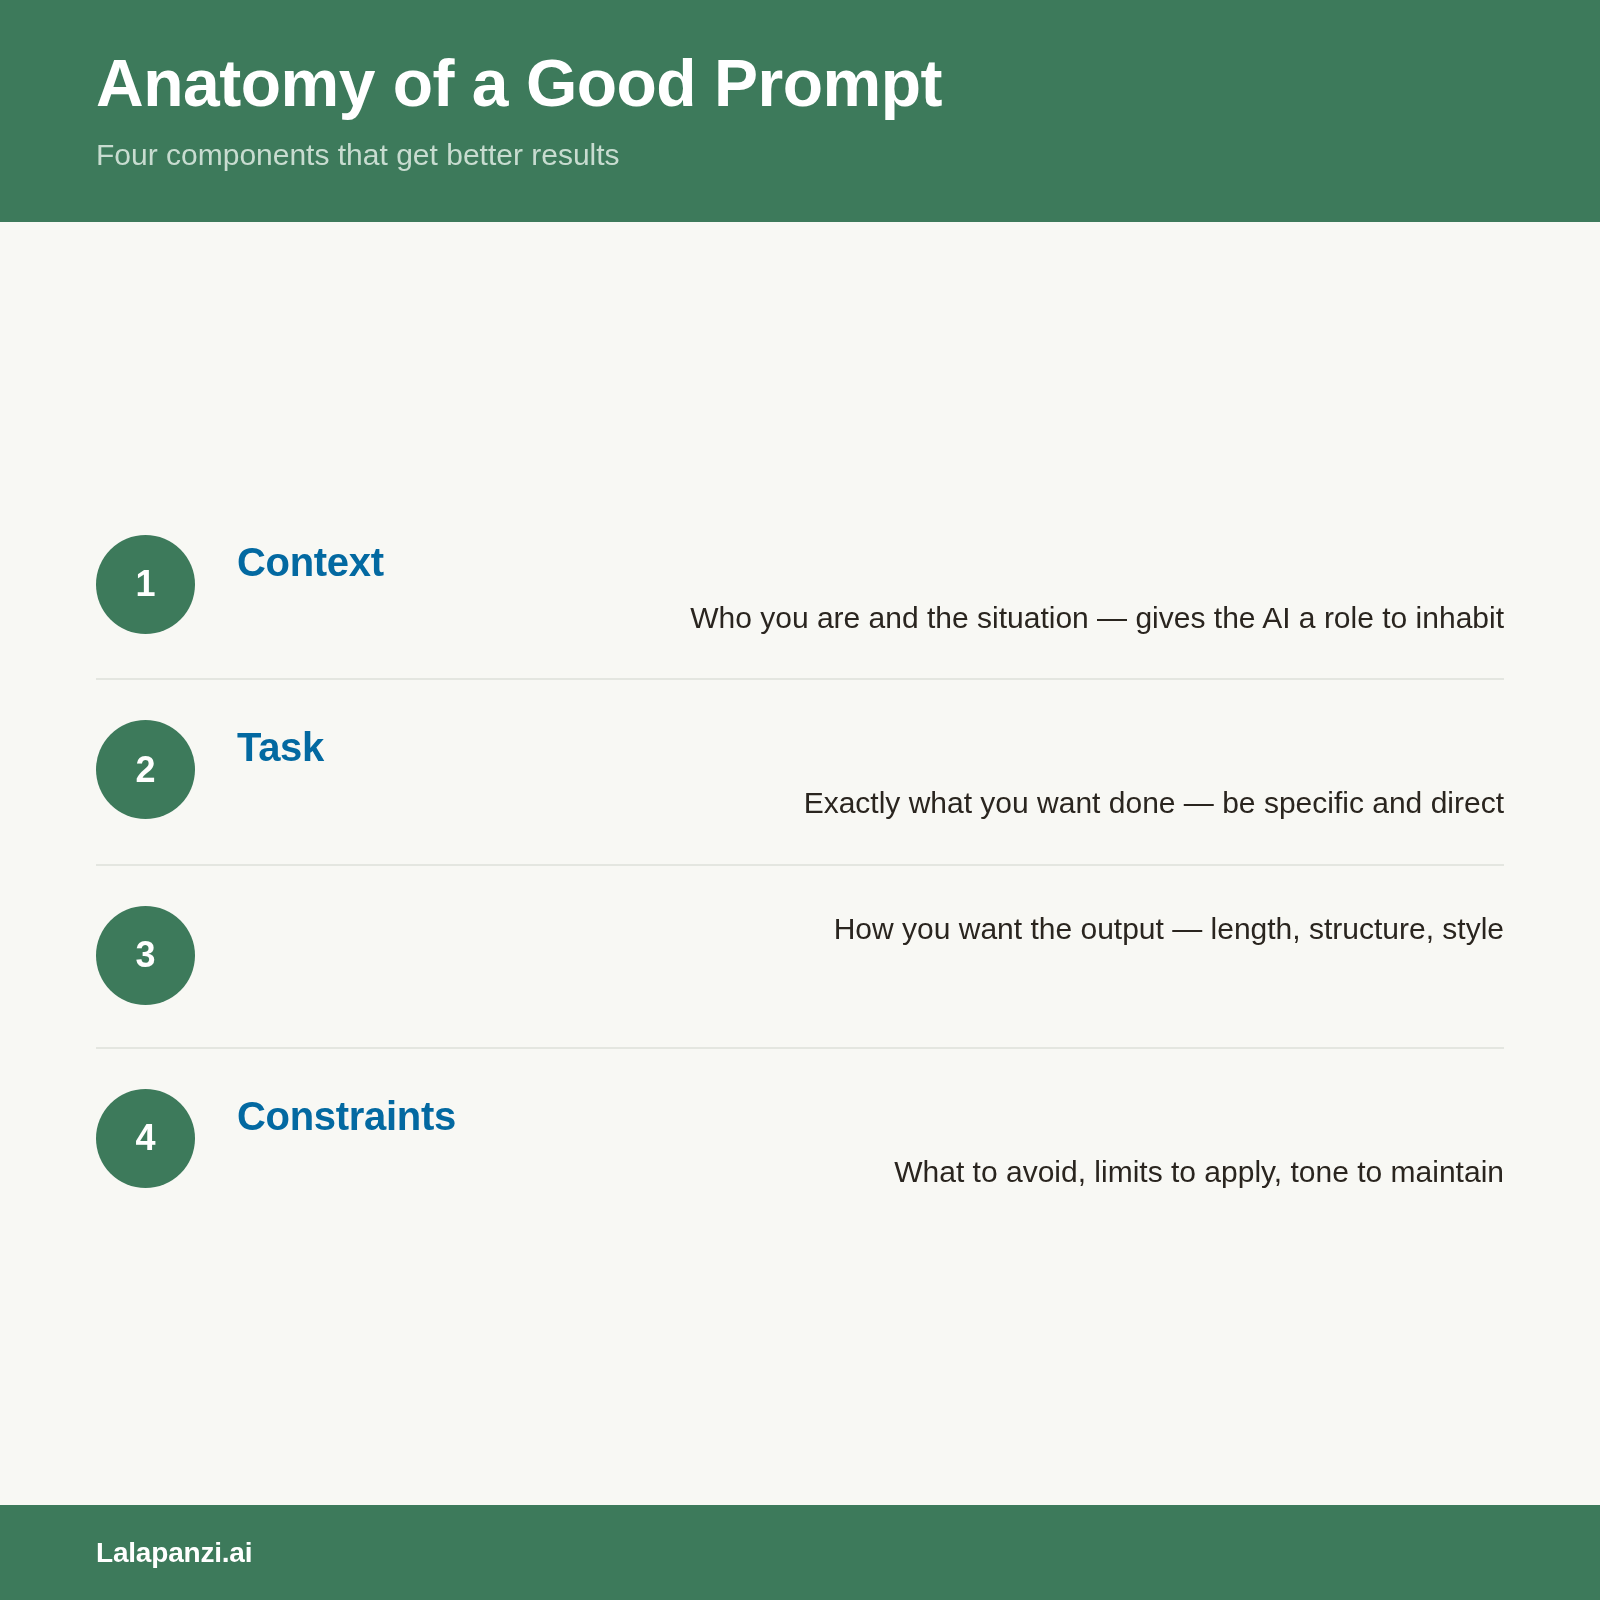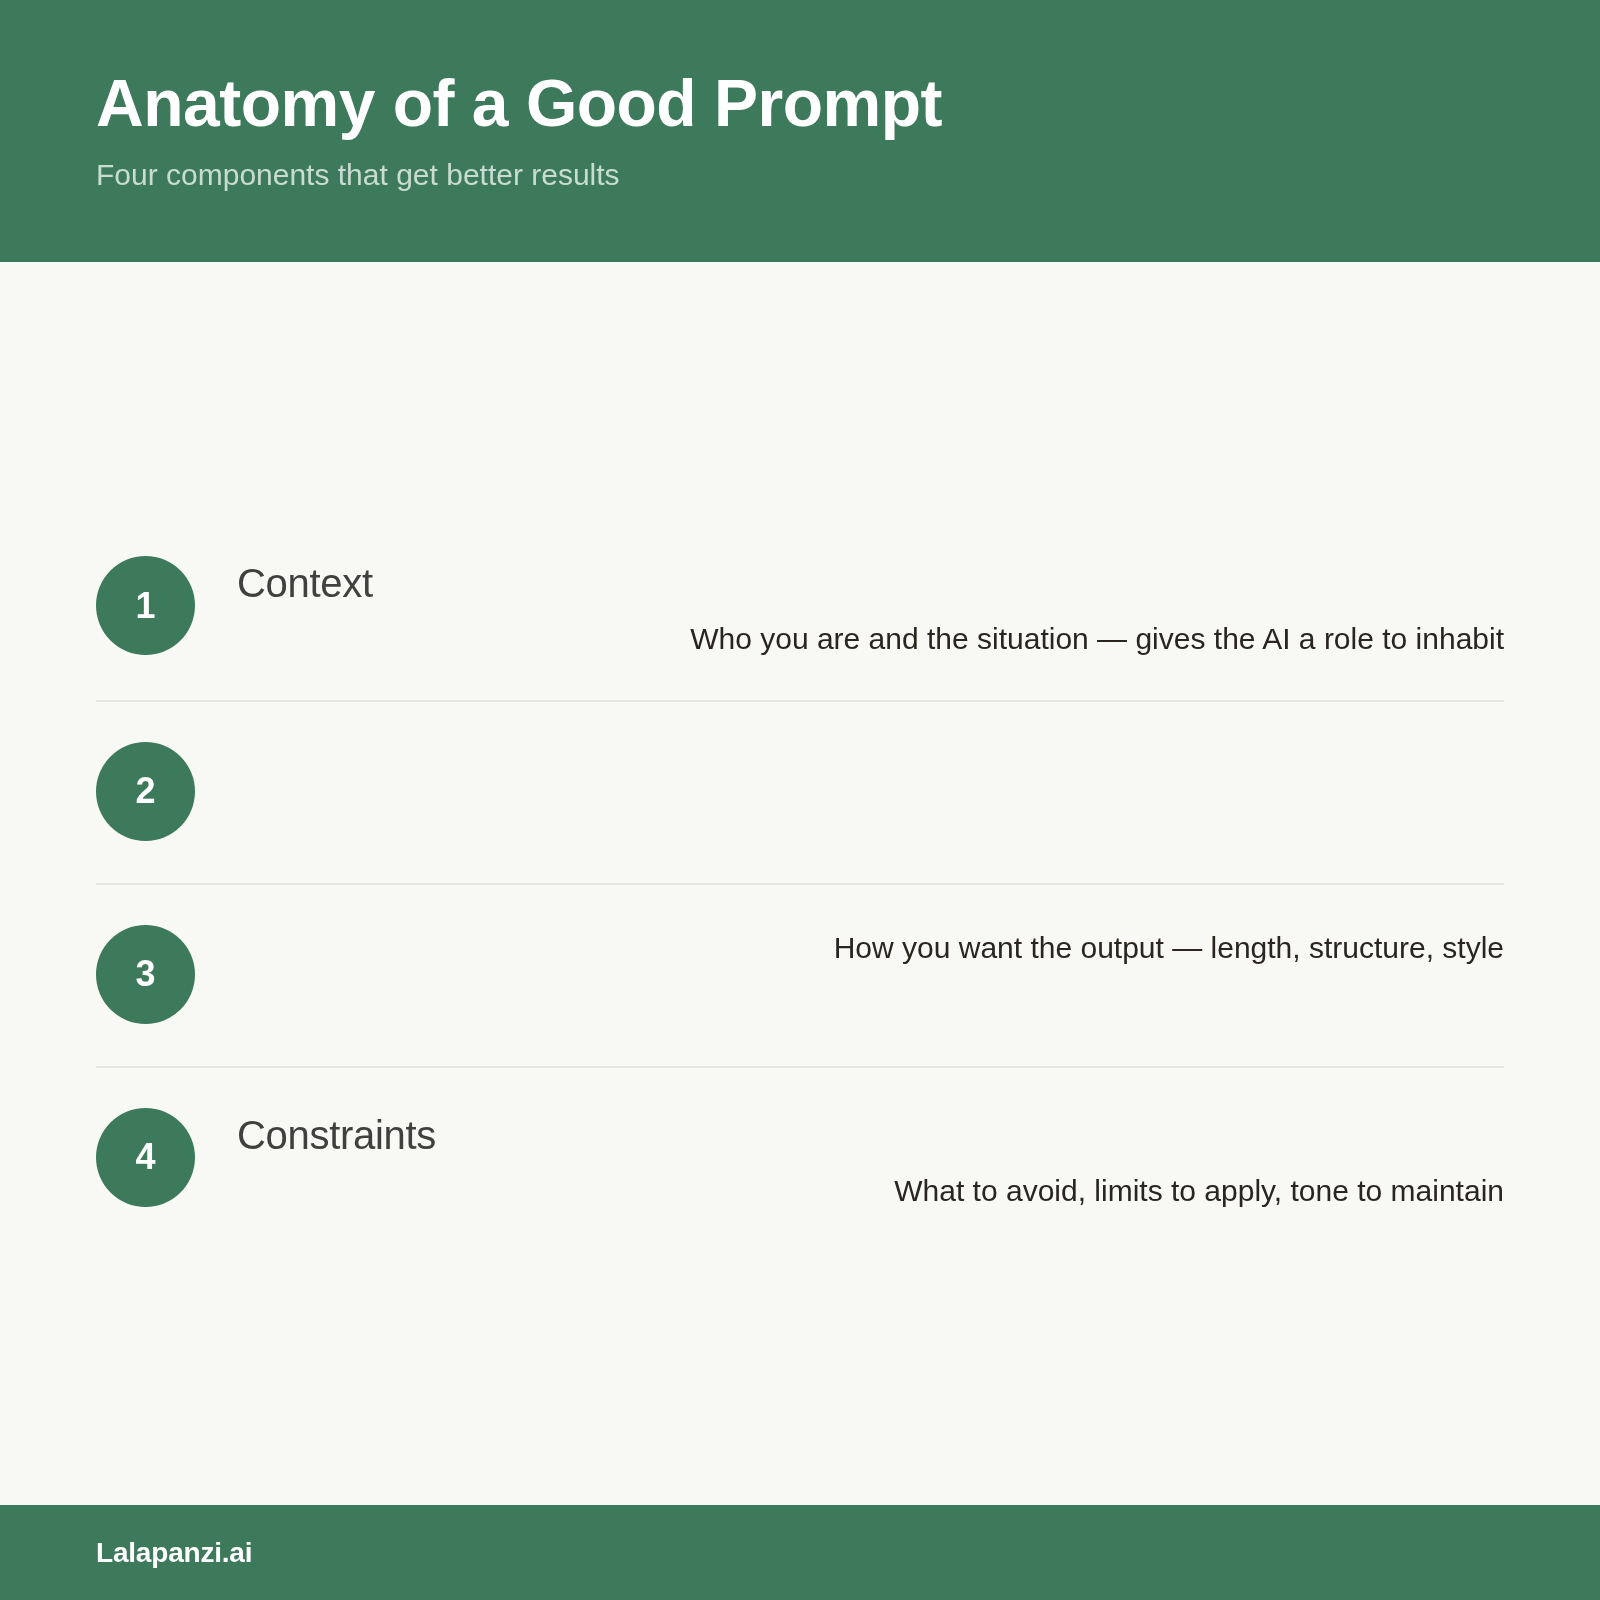--- a/index.html
+++ b/index.html
@@ -20,21 +20,21 @@
     width: 1600px;
     height: 1600px;
     background: #F8F8F4;
     display: flex;
     flex-direction: column;
   }
 
   
   .header {
     background: #3D7A5B;
-    height: 262px;
+    height: 222px;
     box-sizing: border-box;
     padding: 0 96px;
     display: flex;
     flex-direction: column;
     justify-content: center;
     flex: 0 0 auto;
   }
   .header-title {
     color: #FFFFFF;
     font-size: 66px;
@@ -88,23 +88,23 @@
     justify-content: center;
     margin-right: 42px;
     line-height: 1;
   }
 
   .item-body {
     flex: 1 1 auto;
     padding-top: 4px;
   }
   .item-title {
-    color: #404040;
+    color: #0369a1;
     font-size: 40px;
-    font-weight: normal;
+    font-weight: bold;
     line-height: 1.15;
     margin: 0 0 14px 0;
     letter-spacing: -0.3px;
   }
   .item-desc {
     color: #2A251F;
     font-size: 30px;
     font-weight: normal;
     line-height: 1.25;
     margin: 0;
@@ -151,20 +151,24 @@
       <div class="item">
         <div class="item-badge">1</div>
         <div class="item-body">
           <h2 class="item-title">Context</h2>
           <p class="item-desc">Who you are and the situation — gives the AI a role to inhabit</p>
         </div>
       </div>
 
       <div class="item">
         <div class="item-badge">2</div>
+        <div class="item-body">
+          <h2 class="item-title">Task</h2>
+          <p class="item-desc">Exactly what you want done — be specific and direct</p>
+        </div>
       </div>
 
       <div class="item">
         <div class="item-badge">3</div>
         <div class="item-body">
           <p class="item-desc">How you want the output — length, structure, style</p>
         </div>
       </div>
 
       <div class="item">

